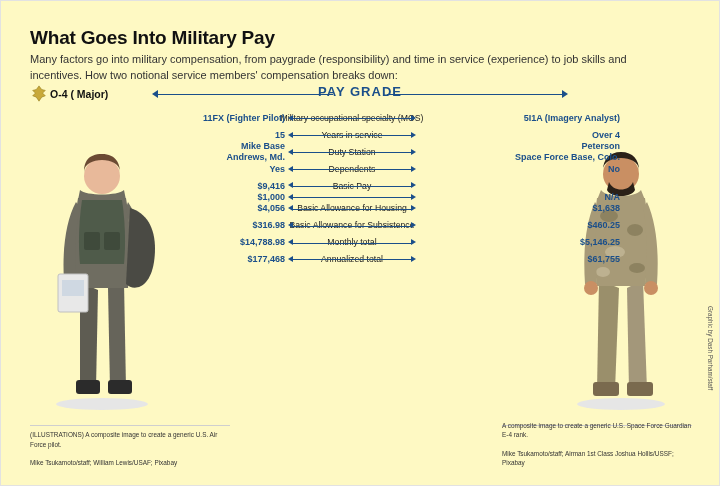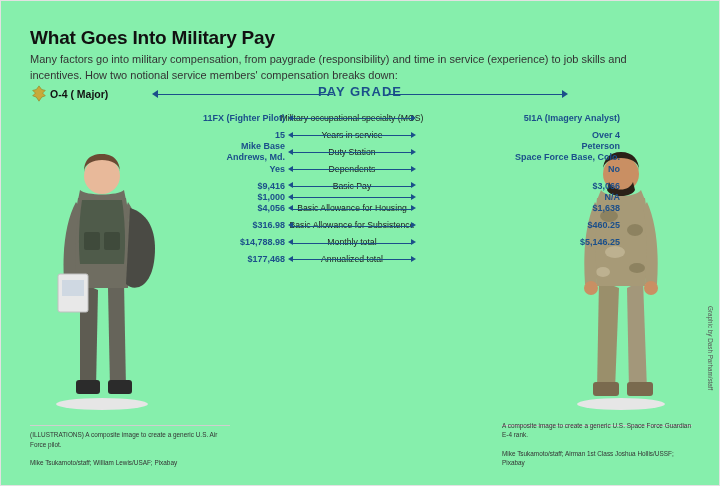--- a/index.html
+++ b/index.html
@@ -6,21 +6,21 @@
   body{
     width:720px;height:486px;
     background:#ffffff;
     font-family:"Liberation Sans", sans-serif;
     color:#1a1a1a;
     overflow:hidden;
     position:relative;
   }
   .page{
     position:absolute;inset:0;
-    background:#86efac;
+    background:#fef9c3;
   }
   
   .title{
     position:absolute;left:30px;top:14px;
     font-size:19px;font-weight:bold;letter-spacing:-0.2px;
     color:#111;
   }
   .subtitle{
     position:absolute;left:30px;top:41px;width:650px;
     font-size:11px;line-height:1.45;color:#333;
@@ -252,21 +252,20 @@
     </div>
 
     <div class="row">
       <div class="row-inner">
         <span class="val left">$9,416</span>
         <span class="tri l"></span>
         <span class="conn left"></span>
         <span class="center-label">Basic Pay</span>
         <span class="conn right"></span>
         <span class="tri r"></span>
-        <span class="val right">$3,066</span>
       </div>
     </div>
 
     <div class="row">
       <div class="row-inner">
         <span class="val left">$1,000</span>
         <span class="tri l"></span>
         <span class="conn left"></span>
         <span class="conn right"></span>
         <span class="tri r"></span>
@@ -311,20 +310,21 @@
     </div>
 
     <div class="row">
       <div class="row-inner">
         <span class="val left">$177,468</span>
         <span class="tri l"></span>
         <span class="conn left"></span>
         <span class="center-label">Annualized total</span>
         <span class="conn right"></span>
         <span class="tri r"></span>
+        <span class="val right">$61,755</span>
       </div>
     </div>
   </div>
 
   <div class="rule left"></div>
   <div class="rule right"></div>
 
   <div class="caption left">
     <span>(ILLUSTRATIONS) A composite image to create a generic U.S. Air Force pilot.</span>
     <span class="credit">Mike Tsukamoto/staff; William Lewis/USAF; Pixabay</span>

